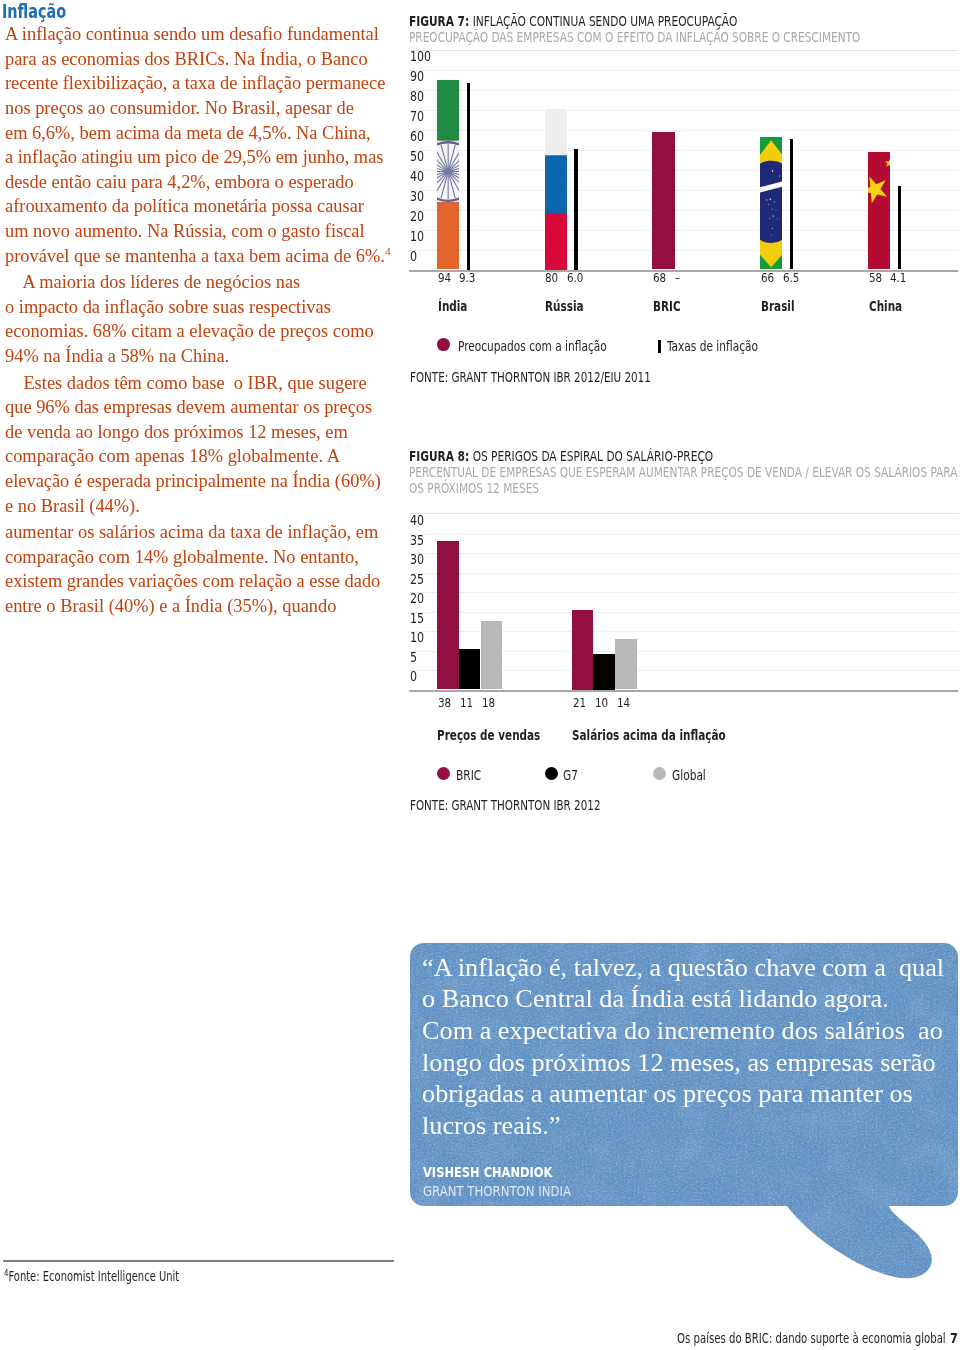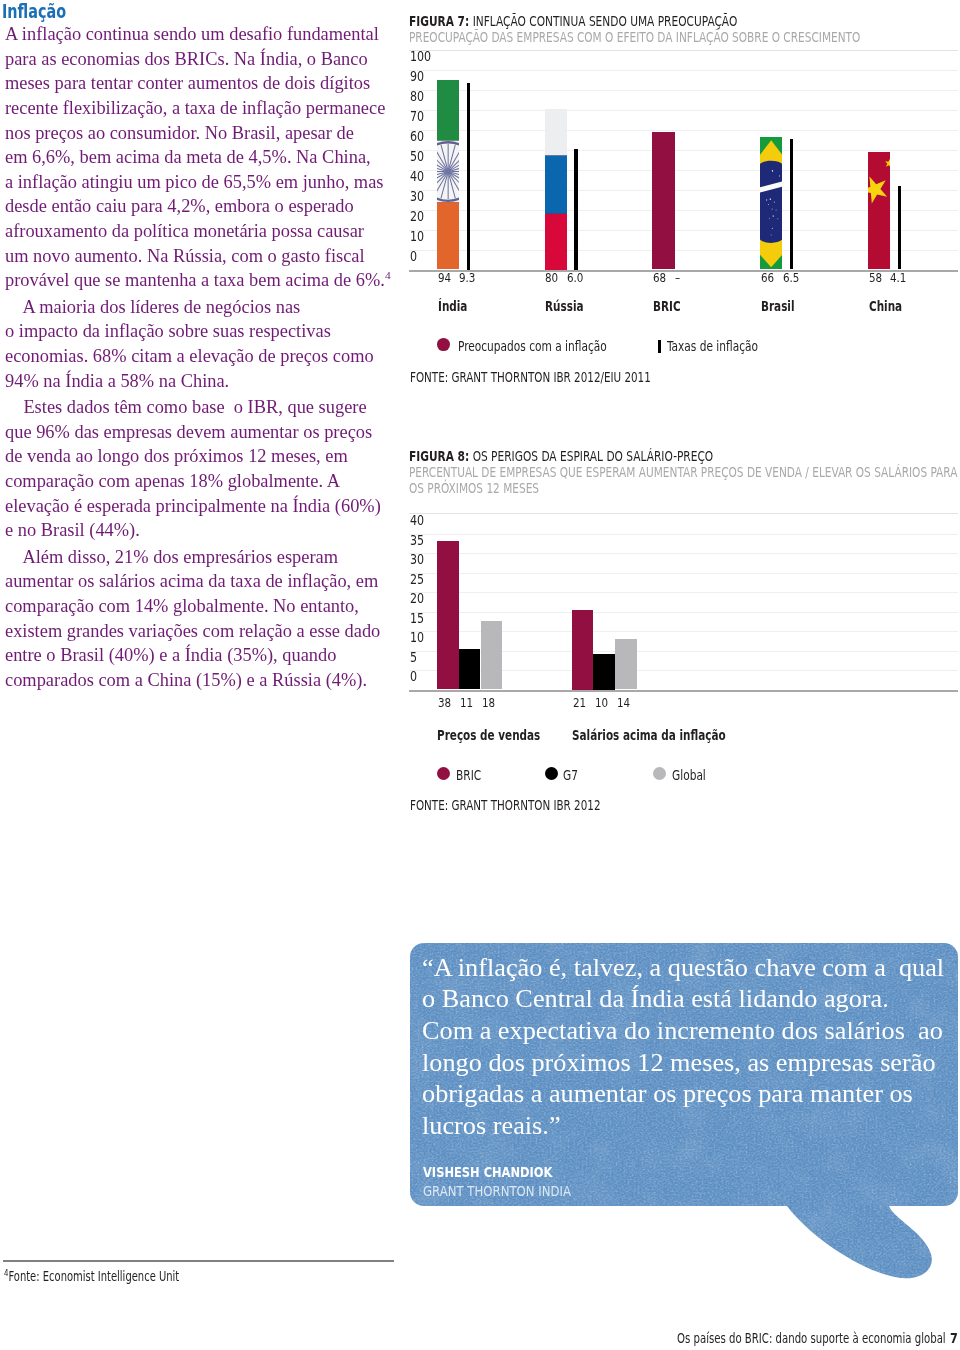--- a/index.html
+++ b/index.html
@@ -8,21 +8,21 @@
   .pg{position:absolute;left:0;top:0;width:960px;height:1350px;}
   .abs{position:absolute;}
 
   
   #article{left:5px;top:0px;width:380px;}
   #art-body{position:absolute;left:0;top:22.3px;width:380px;}
   #art-heading{position:absolute;left:-2.7px;top:3.3px;font-family:"DejaVu Sans",sans-serif;font-stretch:condensed;
       font-weight:bold;font-size:18.8px;line-height:18.8px;color:#1a6fb5;white-space:nowrap;
       transform:scaleX(0.852);transform-origin:0 0;}
   .para{font-family:"Liberation Serif",serif;font-size:18.4px;line-height:24.6px;
-      color:#701a75;margin:0;}
+      color:#c2410c;margin:0;}
   .para + .para{margin-top:2px;}
   .tline{white-space:pre;}
   sup.fn{font-size:0.62em;vertical-align:super;line-height:0;}
 
   
   .fig{position:absolute;left:409px;width:549px;}
   .fig-title{font-family:"DejaVu Sans",sans-serif;font-stretch:condensed;
       font-size:13.7px;line-height:15.7px;color:#231f20;white-space:nowrap;
       transform:scaleX(0.862);transform-origin:0 0;width:640px;}
   .fig-title b{font-weight:bold;}
@@ -80,51 +80,48 @@
 <body>
 
 <div class="pg">
 
   <div class="abs" id="article">
     <div id="art-heading">Inflação</div>
     <div id="art-body">
         <div class="para">
           <div class="tline">A inflação continua sendo um desafio fundamental</div>
           <div class="tline">para as economias dos BRICs. Na Índia, o Banco</div>
-          <div class="tline">meses para tentar conter aumentos de dois dígitos</div>
           <div class="tline">recente flexibilização, a taxa de inflação permanece</div>
           <div class="tline">nos preços ao consumidor. No Brasil, apesar de</div>
           <div class="tline">em 6,6%, bem acima da meta de 4,5%. Na China,</div>
-          <div class="tline">a inflação atingiu um pico de 65,5% em junho, mas</div>
+          <div class="tline">a inflação atingiu um pico de 29,5% em junho, mas</div>
           <div class="tline">desde então caiu para 4,2%, embora o esperado</div>
           <div class="tline">afrouxamento da política monetária possa causar</div>
           <div class="tline">um novo aumento. Na Rússia, com o gasto fiscal</div>
           <div class="tline">provável que se mantenha a taxa bem acima de 6%.<sup class="fn">4</sup></div>
         </div>
         <div class="para">
           <div class="tline">    A maioria dos líderes de negócios nas</div>
           <div class="tline">o impacto da inflação sobre suas respectivas</div>
           <div class="tline">economias. 68% citam a elevação de preços como</div>
           <div class="tline">94% na Índia a 58% na China.</div>
         </div>
         <div class="para">
           <div class="tline">    Estes dados têm como base  o IBR, que sugere</div>
           <div class="tline">que 96% das empresas devem aumentar os preços</div>
           <div class="tline">de venda ao longo dos próximos 12 meses, em</div>
           <div class="tline">comparação com apenas 18% globalmente. A</div>
           <div class="tline">elevação é esperada principalmente na Índia (60%)</div>
           <div class="tline">e no Brasil (44%).</div>
         </div>
         <div class="para">
-          <div class="tline">    Além disso, 21% dos empresários esperam</div>
           <div class="tline">aumentar os salários acima da taxa de inflação, em</div>
           <div class="tline">comparação com 14% globalmente. No entanto,</div>
           <div class="tline">existem grandes variações com relação a esse dado</div>
           <div class="tline">entre o Brasil (40%) e a Índia (35%), quando</div>
-          <div class="tline">comparados com a China (15%) e a Rússia (4%).</div>
         </div>
       </div>
   </div>
 
   <div class="fig" id="fig7" style="top:14px;">
     <div class="fig-title"><b>FIGURA 7:</b> <span>INFLAÇÃO CONTINUA SENDO UMA PREOCUPAÇÃO</span></div>
     <div class="fig-sub">
         <span class="sl">PREOCUPAÇÃO DAS EMPRESAS COM O  EFEITO DA INFLAÇÃO SOBRE O CRESCIMENTO</span>
       </div>
     <div class="plot" id="plot7" style="top:35.5px;height:224px;">

